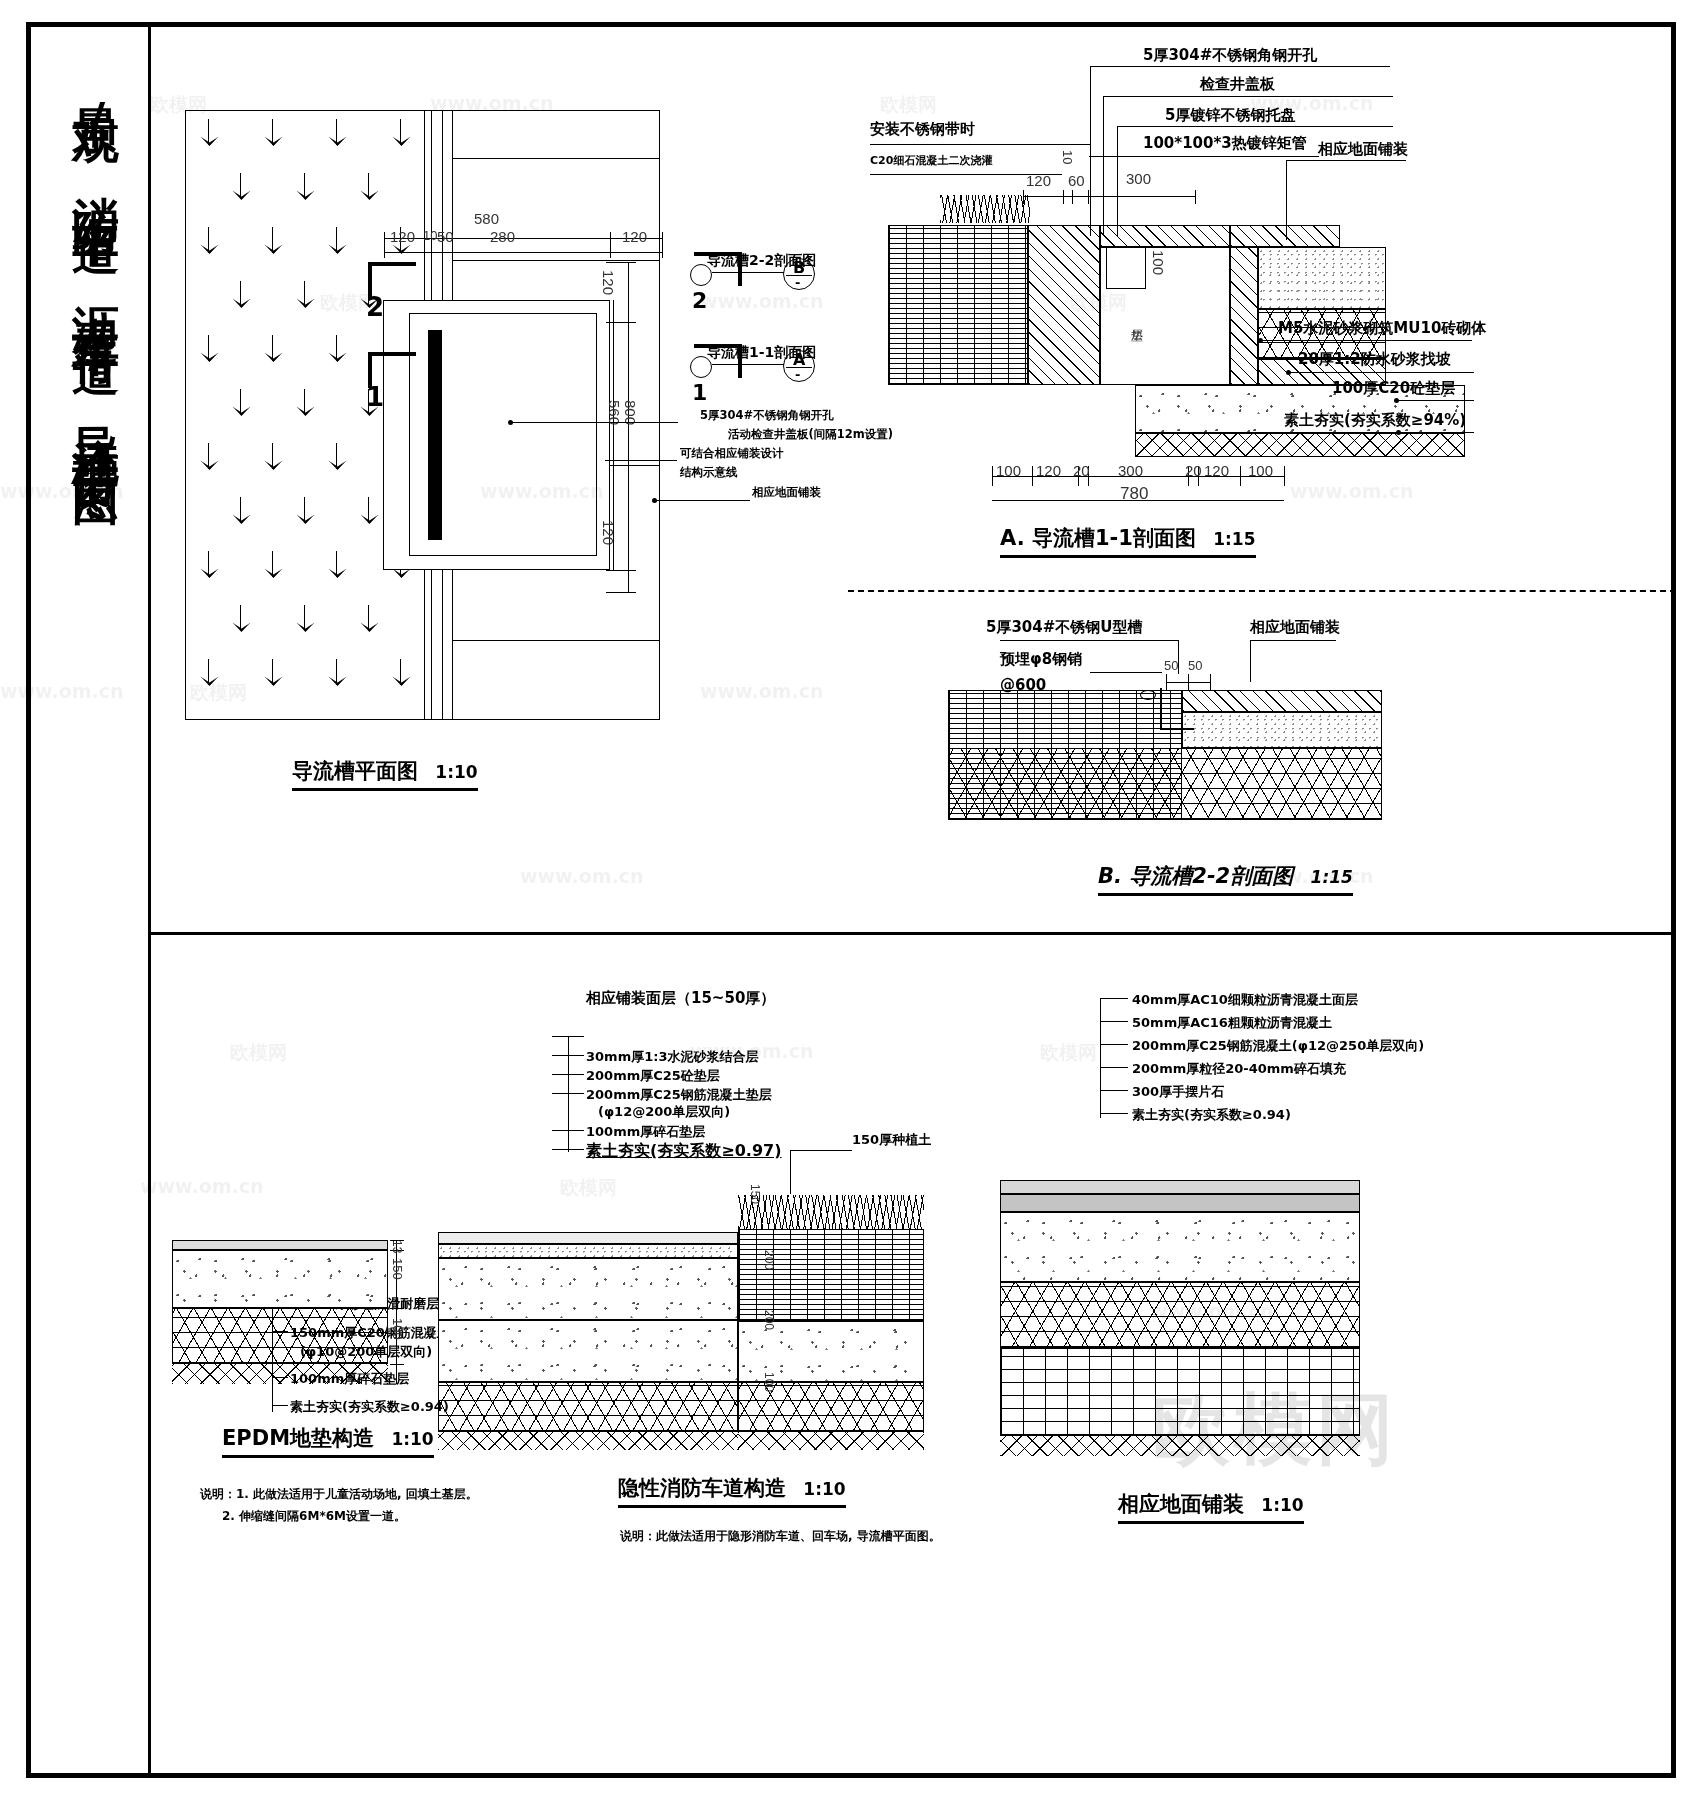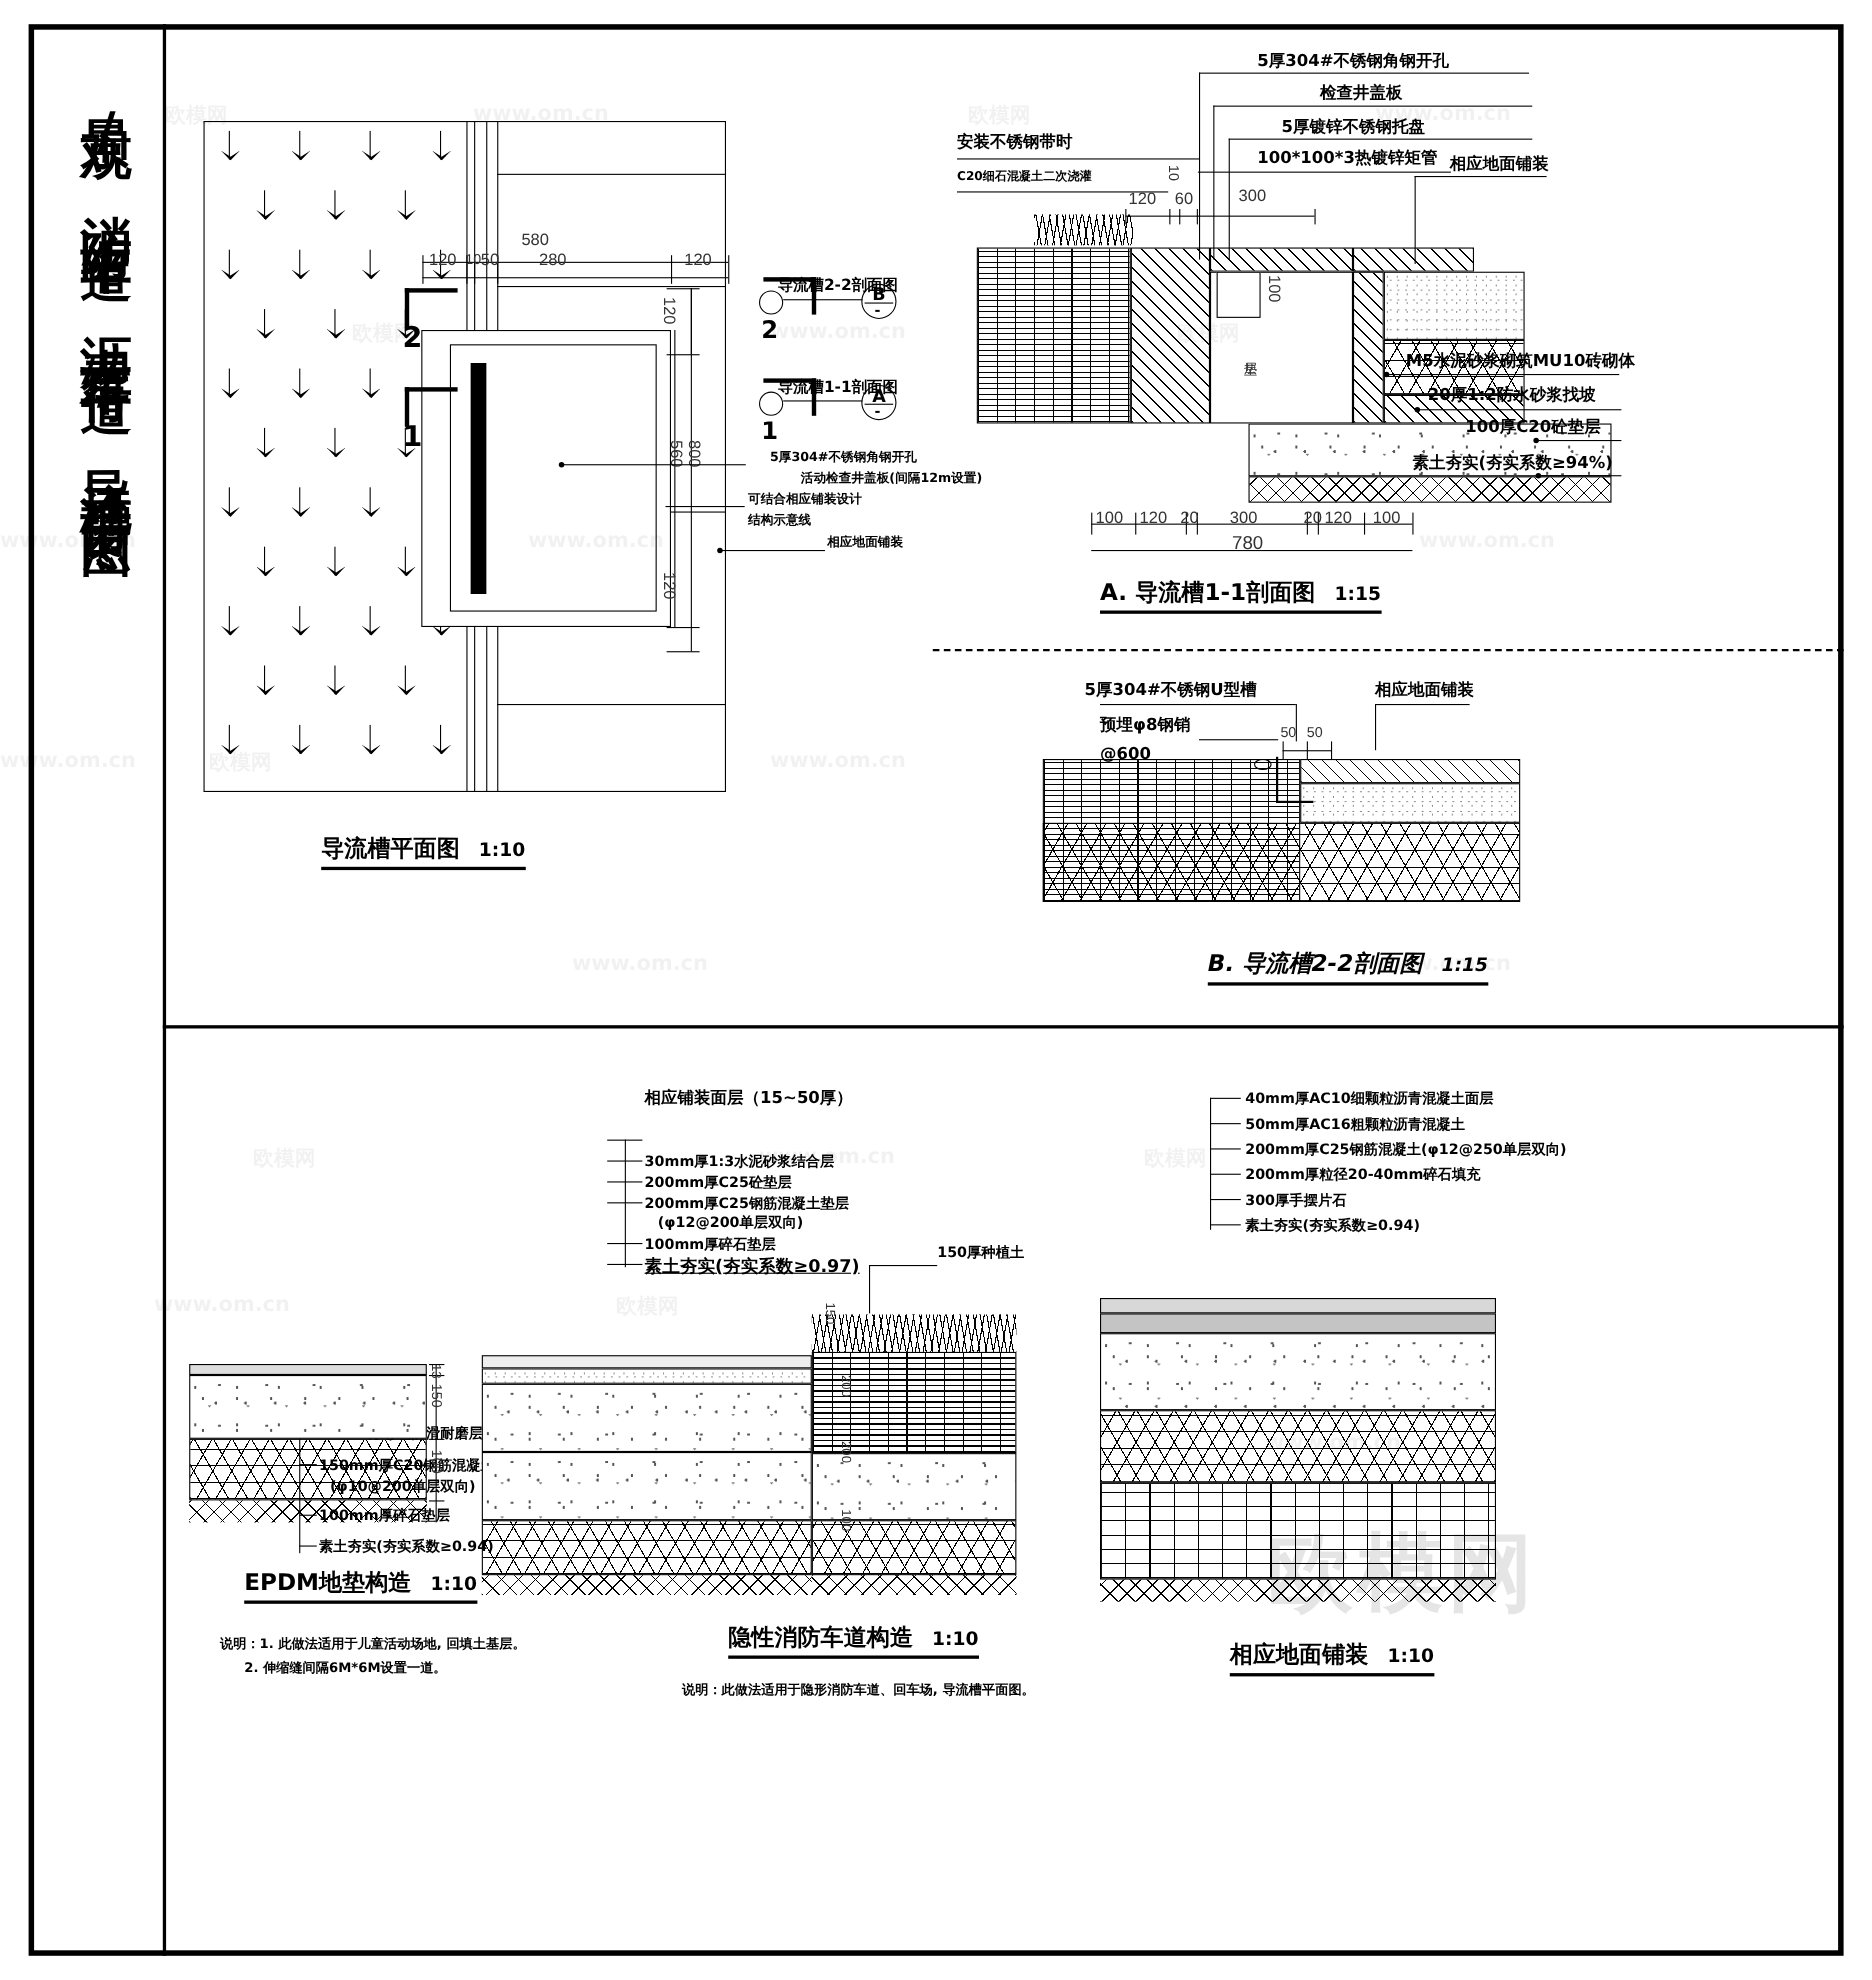--- a/index.html
+++ b/index.html
@@ -461,21 +461,21 @@
     <div class="hatch-weave bordered" style="position:absolute;left:738px;top:1229px;width:186px;height:92px;"></div>
     <div class="hatch-conc bordered" style="position:absolute;left:738px;top:1321px;width:186px;height:61px;"></div>
     <div class="hatch-stone bordered" style="position:absolute;left:738px;top:1382px;width:186px;height:50px;"></div>
     <div class="hatch-cross" style="position:absolute;left:738px;top:1432px;width:186px;height:18px;"></div>
 
     <div class="txt-dim-v" style="left:748px;top:1184px;font-size:12px;">150</div>
     <div class="txt-dim-v" style="left:762px;top:1250px;font-size:12px;">200</div>
     <div class="txt-dim-v" style="left:762px;top:1310px;font-size:12px;">200</div>
     <div class="txt-dim-v" style="left:762px;top:1372px;font-size:12px;">100</div>
 
-    <div class="cap" style="left:618px;top:1474px;margin-left:44px;">
+    <div class="cap" style="left:618px;top:1474px;">
       <span>隐性消防车道构造</span>
       <span class="scale">1:10</span>
     </div>
     <div class="note" style="left:620px;top:1528px;">说明：此做法适用于隐形消防车道、回车场, 导流槽平面图。</div>
   </div>
 
   <div>
     <div class="txt" style="left:1132px;top:992px;font-size:13px;">40mm厚AC10细颗粒沥青混凝土面层</div>
     <div class="txt" style="left:1132px;top:1015px;font-size:13px;">50mm厚AC16粗颗粒沥青混凝土</div>
     <div class="txt" style="left:1132px;top:1038px;font-size:13px;">200mm厚C25钢筋混凝土(φ12@250单层双向)</div>

